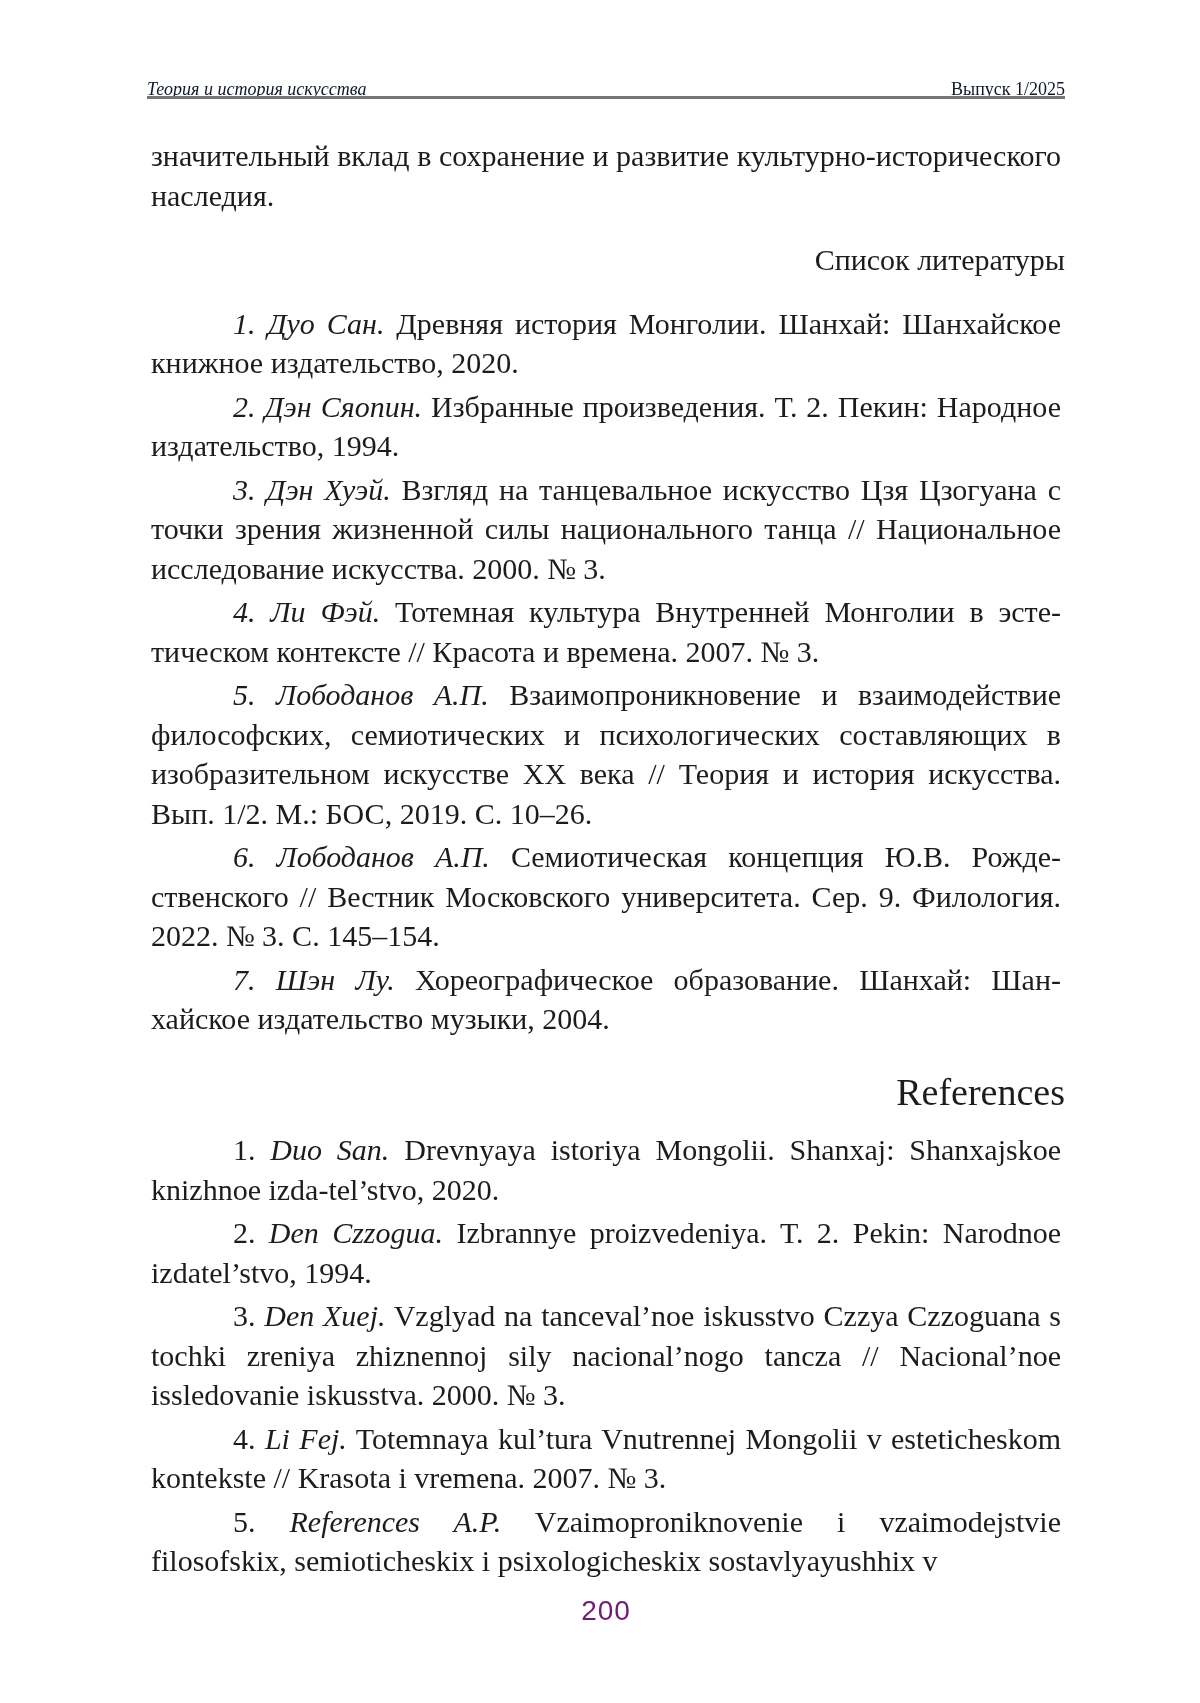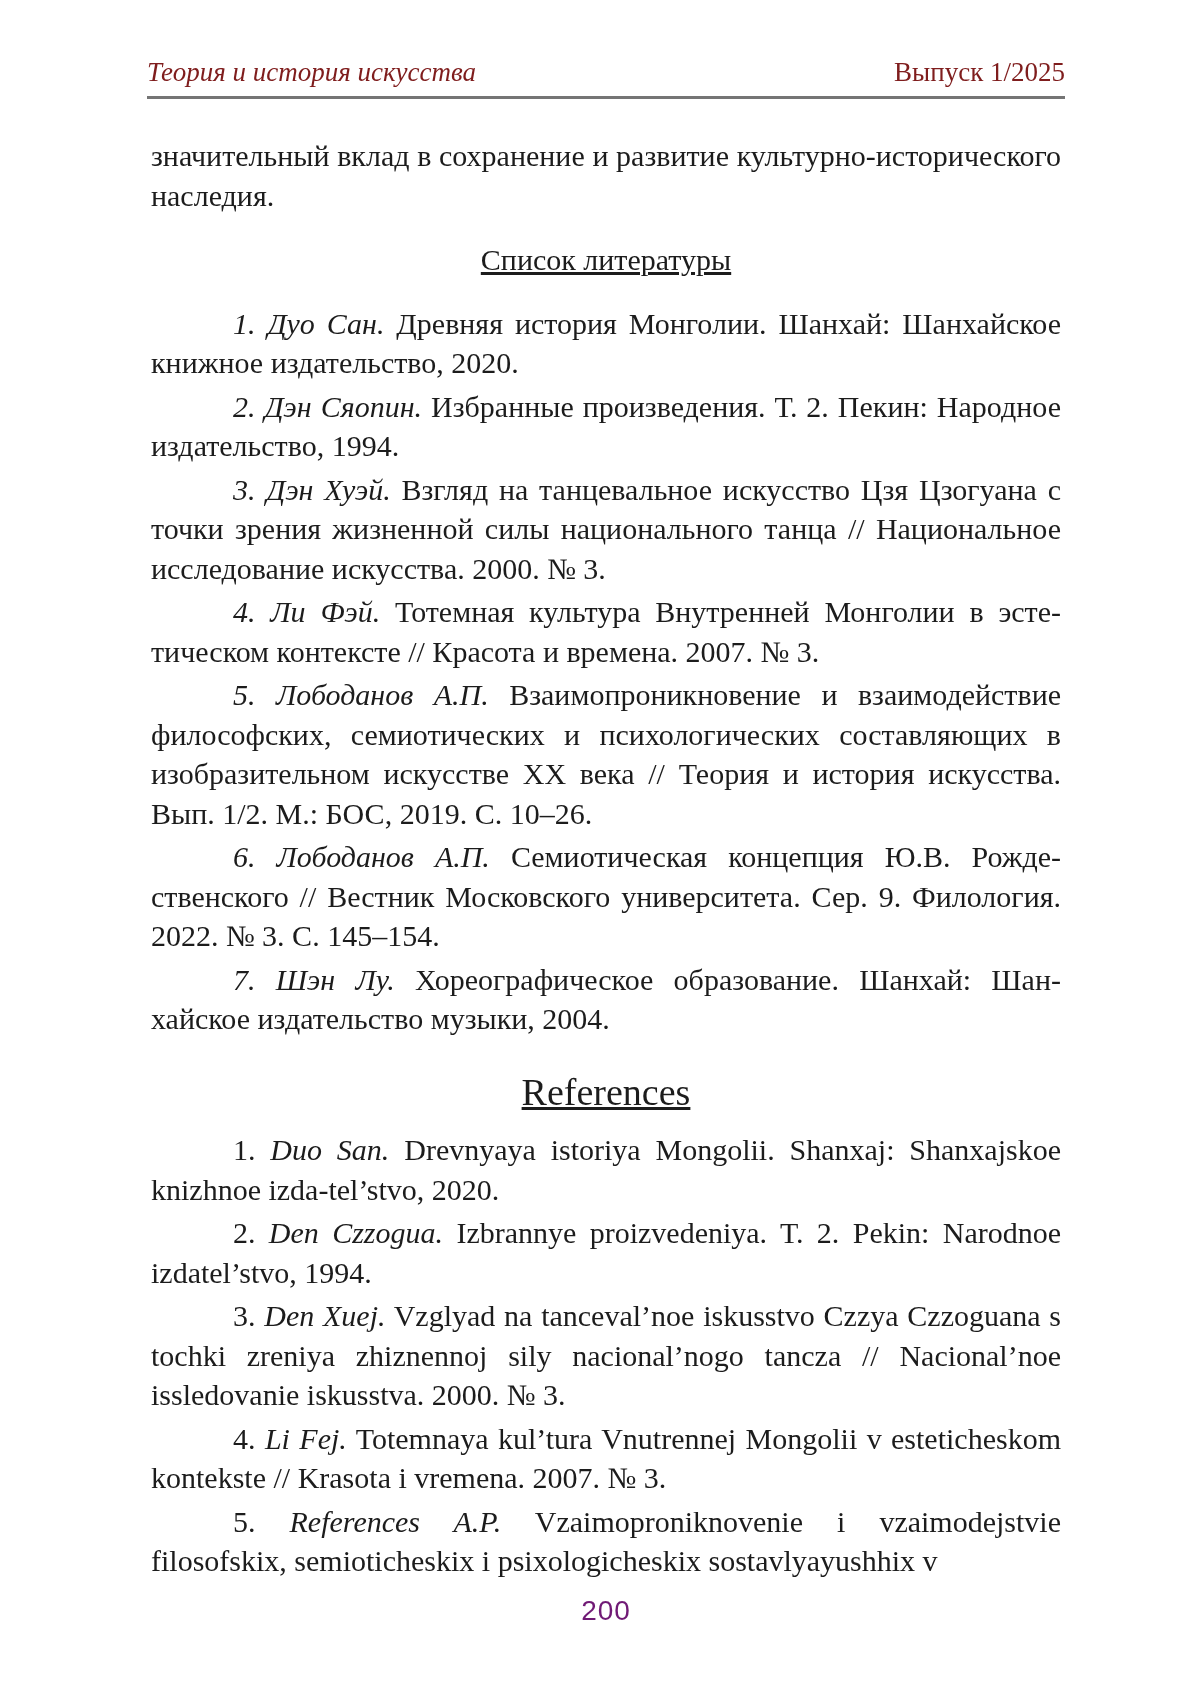--- a/index.html
+++ b/index.html
@@ -13,49 +13,48 @@
     overflow: hidden;
   }
   .running-head {
     position: absolute;
     left: 147px;
     width: 918px;
     top: 56px;
     display: flex;
     justify-content: space-between;
     align-items: flex-end;
-    font-size: 27px;
+    font-size: 18px;
     line-height: 32px;
-    color: #7f1d1d;
+    color: #0f172a;
   }
   .head-left { font-style: italic; }
-  .head-right { font-style: normal; }
+  .head-right { font-style: normal; margin-top: 17px; }
   .head-rule {
     position: absolute;
     left: 147px;
     width: 918px;
     top: 96px;
     height: 3px;
     background: #757575;
   }
   .text-block {
     position: absolute;
     left: 147px;
     width: 918px;
     top: 132px;
     font-size: 30px;
     line-height: 39.5px;
     text-align: justify;
   }
   .text-block p { margin: 4px; }
   .para { text-indent: 0; }
   .section-heading {
-    text-align: center;
+    text-align: right;
     text-indent: 0;
-    text-decoration: underline;
   }
   .bib-heading { margin: 25px 0 24px 0; }
   .refs-heading { margin: 34px 0 18px 0; }
   .ref-item { text-indent: 82px; }
   .ru-list .ref-num,
   .ru-list .ref-author { font-style: italic; }
   .en-list .ref-num { font-style: normal; }
   .en-list .ref-author { font-style: italic; }
   .page-number {
     position: absolute;

